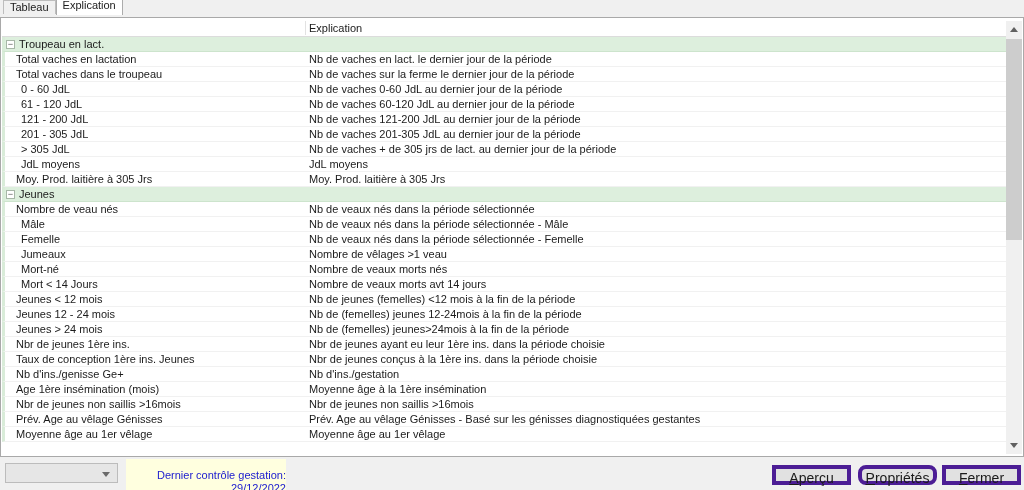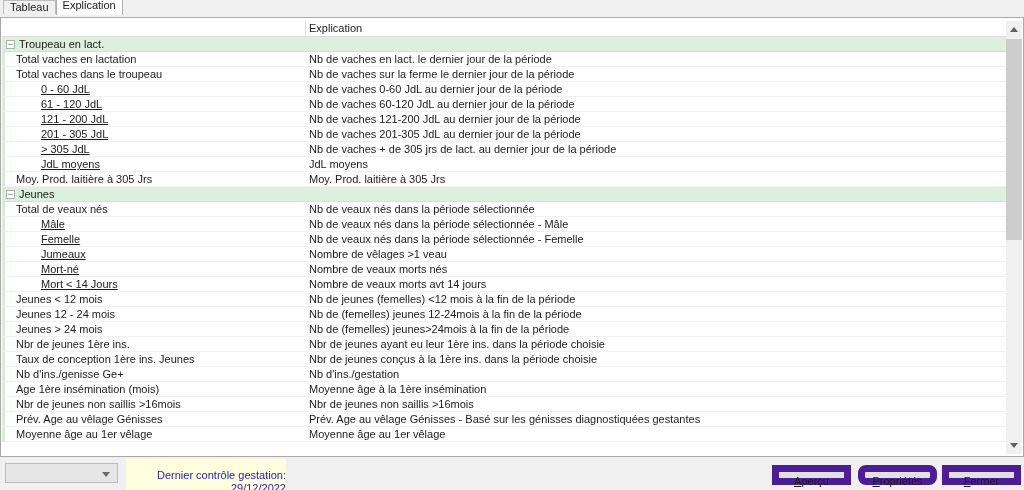--- a/index.html
+++ b/index.html
@@ -17,39 +17,39 @@
   .grid-header { position:absolute; top:2px; left:1px; right:17px; height:17px; background:#fff; border-bottom:1px solid #dcdcdc; }
   .grid-header .divider { position:absolute; left:303px; top:1px; bottom:1px; width:1px; background:#e2e2e2; }
   .grid-header .col2h { position:absolute; left:307px; top:2px; line-height:13px; }
 
   .grid-body { position:absolute; top:19px; left:1px; right:17px; }
   .row { display:flex; height:15px; line-height:14px; border-bottom:1px solid #f1f1f1; border-left:3px solid var(--stripe, #d9ecd9); background:#fff; }
   .row.group { background:var(--group-bg, #ddefdd); border-bottom:1px solid #cde4cd; }
   .row .c1 { flex:0 0 301px; overflow:hidden; white-space:nowrap; display:flex; align-items:center; }
   .row .c2 { flex:1; overflow:hidden; white-space:nowrap; padding-left:3px; }
   .lbl.indent1 { padding-left:11px; }
-  .lbl.indent2 { padding-left:36px;text-decoration:underline; }
+  .lbl.indent2 { padding-left:16px; }
   .collapse-box { display:inline-block; width:9px; height:9px; line-height:7px; font-size:9px; text-align:center; border:1px solid #a7b7a7; background:#fff; color:#555; margin:0 4px 0 1px; }
 
   
   .scrollbar { position:absolute; top:3px; bottom:2px; right:1px; width:16px; background:#f0f0f0; }
   .sb-arrow { position:absolute; left:0; width:16px; height:17px; background:#f0f0f0; }
   .sb-arrow.up { top:0; }
   .sb-arrow.down { bottom:0; }
   .sb-arrow span { position:absolute; left:4px; width:0; height:0; border-left:4px solid transparent; border-right:4px solid transparent; }
   .sb-arrow.up span { top:6px; border-bottom:5px solid #606060; }
   .sb-arrow.down span { top:6px; border-top:5px solid #606060; }
   .sb-thumb { position:absolute; top:18px; left:0; width:16px; height:201px; background:#cdcdcd; }
 
   
   .footer { position:absolute; left:0; bottom:0; width:1024px; height:33px; background:#f0f0f0; }
   .combo { position:absolute; left:5px; top:6px; width:113px; height:20px; background:#e6e6e6; border:1px solid #bcbcbc; }
   .combo .chev { position:absolute; right:7px; top:8px; width:0; height:0; border-left:4px solid transparent; border-right:4px solid transparent; border-top:5px solid #6a6a6a; }
   .info { position:absolute; left:126px; top:2px; width:160px; height:45px; background:var(--info-bg, #ffffdf); color:var(--info-text, #2020cf); text-align:right; padding-top:10px; line-height:13px; }
-  .btn { position:absolute; top:8px; width:79px; height:20px; background:#e1e1e1; border:7px solid #4c1d95; font-family:"Liberation Sans", sans-serif; font-size:11px; color:#1b1b1b; text-align:center; line-height:18px; cursor:default; }
+  .btn { position:absolute; top:8px; width:79px; height:20px; background:#e1e1e1; border:4px solid #4c1d95; font-family:"Liberation Sans", sans-serif; font-size:14px; color:#1b1b1b; text-align:center; line-height:18px; cursor:default; }
   .btn u { text-decoration:underline; }
   #btn-apercu { left:772px; }
   #btn-proprietes { left:858px;border-radius:8px; }
   #btn-fermer { left:942px; }
 </style>
 </head>
 <body>
 
 <div class="app">
 
@@ -127,21 +127,21 @@
         </div>
         <div class="row group">
           <div class="c1">
             <span class="collapse-box">−</span>
             <span class="lbl indent0">Jeunes</span>
           </div>
           <div class="c2"></div>
         </div>
         <div class="row">
           <div class="c1">
-            <span class="lbl indent1">Total de veaux nés</span>
+            <span class="lbl indent1">Nombre de veau nés</span>
           </div>
           <div class="c2">Nb de veaux nés dans la période sélectionnée</div>
         </div>
         <div class="row">
           <div class="c1">
             <span class="lbl indent2">Mâle</span>
           </div>
           <div class="c2">Nb de veaux nés dans la période sélectionnée - Mâle</div>
         </div>
         <div class="row">

